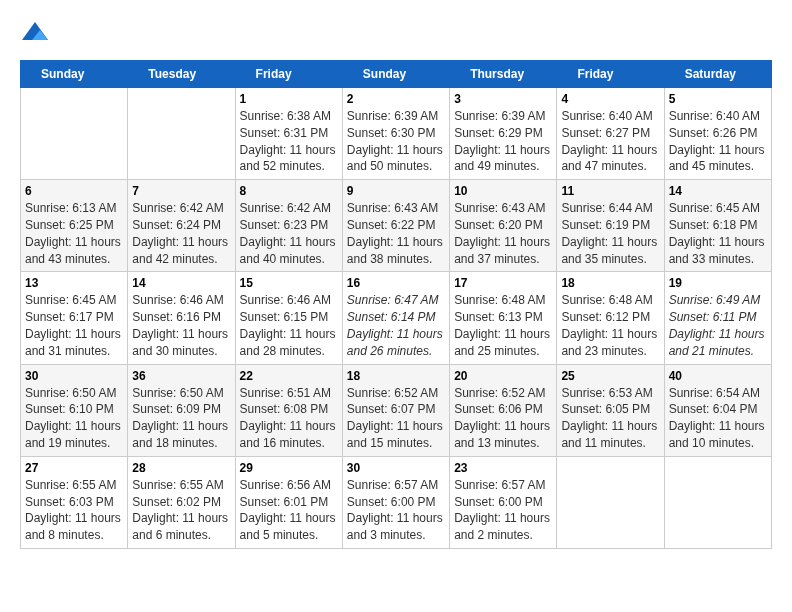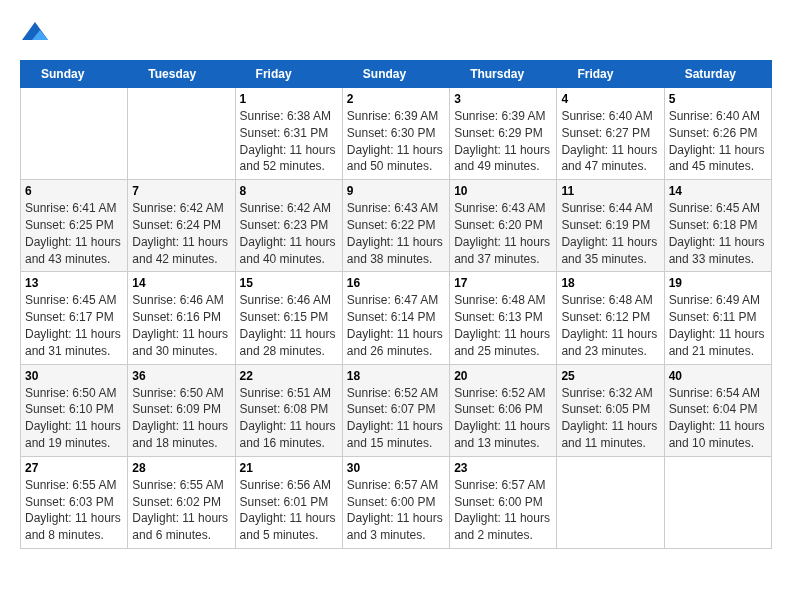--- a/index.html
+++ b/index.html
@@ -148,21 +148,21 @@
         <td>
           <div class="day-number">5</div>
           <div class="day-detail" style="white-space: pre-line;">Sunrise: 6:40 AM
 Sunset: 6:26 PM
 Daylight: 11 hours and 45 minutes.</div>
         </td>
       </tr>
       <tr>
         <td>
           <div class="day-number">6</div>
-          <div class="day-detail" style="white-space: pre-line;">Sunrise: 6:41 AM
+          <div class="day-detail" style="white-space: pre-line;">Sunrise: 6:13 AM
 Sunset: 6:25 PM
 Daylight: 11 hours and 43 minutes.</div>
         </td>
         <td>
           <div class="day-number">7</div>
           <div class="day-detail" style="white-space: pre-line;">Sunrise: 6:42 AM
 Sunset: 6:24 PM
 Daylight: 11 hours and 42 minutes.</div>
         </td>
         <td>
@@ -210,39 +210,39 @@
 Daylight: 11 hours and 30 minutes.</div>
         </td>
         <td>
           <div class="day-number">15</div>
           <div class="day-detail" style="white-space: pre-line;">Sunrise: 6:46 AM
 Sunset: 6:15 PM
 Daylight: 11 hours and 28 minutes.</div>
         </td>
         <td>
           <div class="day-number">16</div>
-          <div class="day-detail" style="white-space: pre-line;">Sunrise: 6:47 AM
+          <div class="day-detail" style="white-space: pre-line; font-style: italic;">Sunrise: 6:47 AM
 Sunset: 6:14 PM
 Daylight: 11 hours and 26 minutes.</div>
         </td>
         <td>
           <div class="day-number">17</div>
           <div class="day-detail" style="white-space: pre-line;">Sunrise: 6:48 AM
 Sunset: 6:13 PM
 Daylight: 11 hours and 25 minutes.</div>
         </td>
         <td>
           <div class="day-number">18</div>
           <div class="day-detail" style="white-space: pre-line;">Sunrise: 6:48 AM
 Sunset: 6:12 PM
 Daylight: 11 hours and 23 minutes.</div>
         </td>
         <td>
           <div class="day-number">19</div>
-          <div class="day-detail" style="white-space: pre-line;">Sunrise: 6:49 AM
+          <div class="day-detail" style="white-space: pre-line; font-style: italic;">Sunrise: 6:49 AM
 Sunset: 6:11 PM
 Daylight: 11 hours and 21 minutes.</div>
         </td>
       </tr>
       <tr>
         <td>
           <div class="day-number">30</div>
           <div class="day-detail" style="white-space: pre-line;">Sunrise: 6:50 AM
 Sunset: 6:10 PM
 Daylight: 11 hours and 19 minutes.</div>
@@ -266,21 +266,21 @@
 Daylight: 11 hours and 15 minutes.</div>
         </td>
         <td>
           <div class="day-number">20</div>
           <div class="day-detail" style="white-space: pre-line;">Sunrise: 6:52 AM
 Sunset: 6:06 PM
 Daylight: 11 hours and 13 minutes.</div>
         </td>
         <td>
           <div class="day-number">25</div>
-          <div class="day-detail" style="white-space: pre-line;">Sunrise: 6:32 AM
+          <div class="day-detail" style="white-space: pre-line;">Sunrise: 6:53 AM
 Sunset: 6:05 PM
 Daylight: 11 hours and 11 minutes.</div>
         </td>
         <td>
           <div class="day-number">40</div>
           <div class="day-detail" style="white-space: pre-line;">Sunrise: 6:54 AM
 Sunset: 6:04 PM
 Daylight: 11 hours and 10 minutes.</div>
         </td>
       </tr>
@@ -291,21 +291,21 @@
 Sunset: 6:03 PM
 Daylight: 11 hours and 8 minutes.</div>
         </td>
         <td>
           <div class="day-number">28</div>
           <div class="day-detail" style="white-space: pre-line;">Sunrise: 6:55 AM
 Sunset: 6:02 PM
 Daylight: 11 hours and 6 minutes.</div>
         </td>
         <td>
-          <div class="day-number">21</div>
+          <div class="day-number">29</div>
           <div class="day-detail" style="white-space: pre-line;">Sunrise: 6:56 AM
 Sunset: 6:01 PM
 Daylight: 11 hours and 5 minutes.</div>
         </td>
         <td>
           <div class="day-number">30</div>
           <div class="day-detail" style="white-space: pre-line;">Sunrise: 6:57 AM
 Sunset: 6:00 PM
 Daylight: 11 hours and 3 minutes.</div>
         </td>

